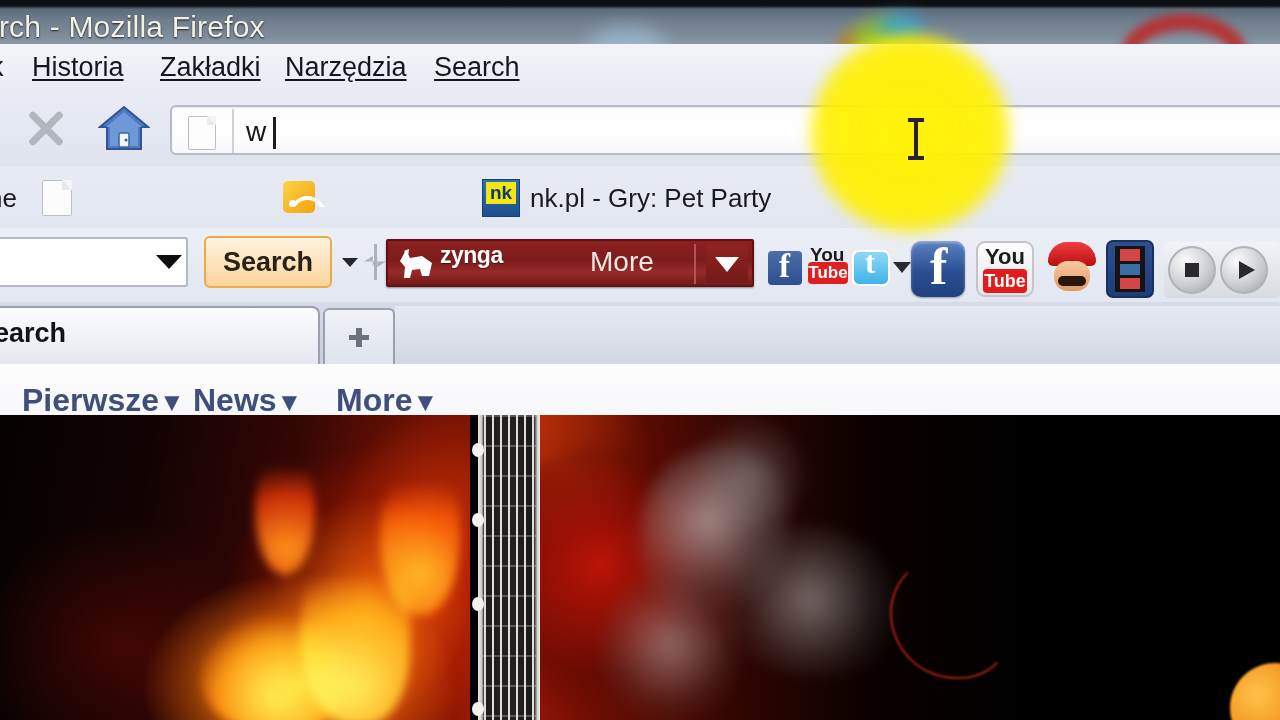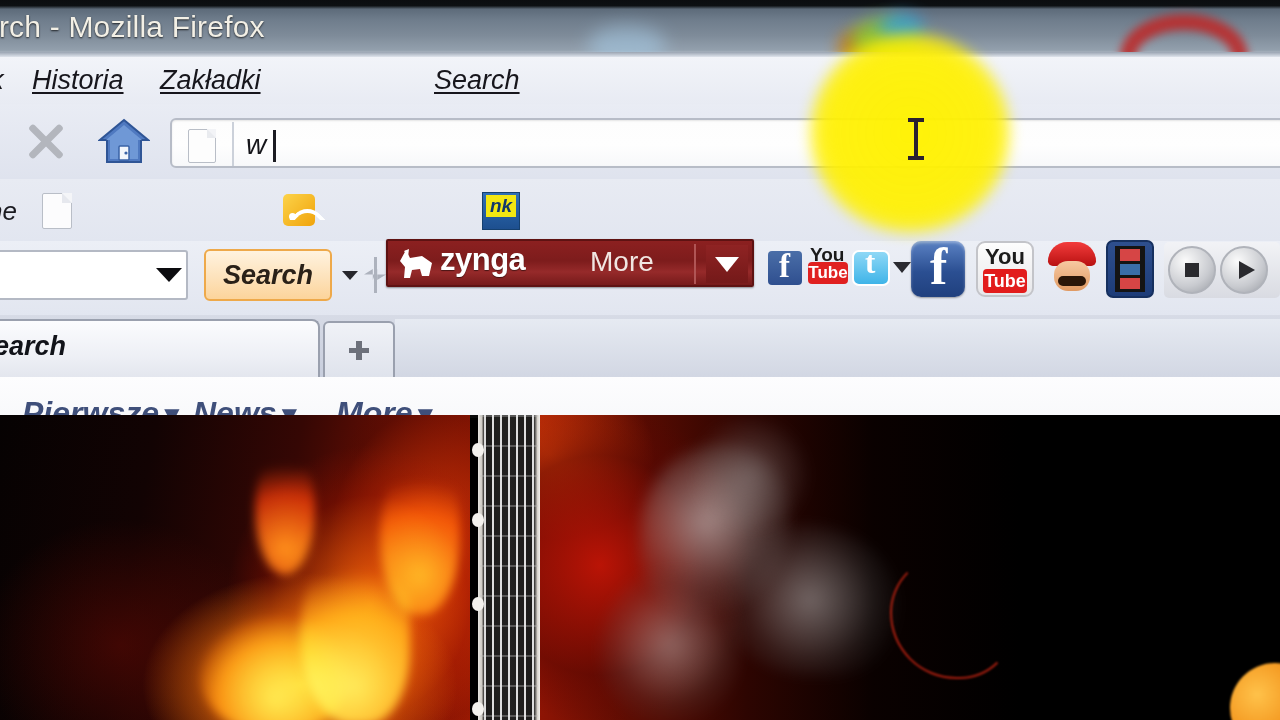--- a/index.html
+++ b/index.html
@@ -30,23 +30,22 @@
   .tb-close{
     position:absolute;left:1120px;top:14px;width:128px;height:86px;
     border-radius:50%;border:16px solid #bb2b2b;
     box-sizing:border-box;filter:blur(4px);opacity:.9;
   }
   .titlebar-edge{position:absolute;left:0;top:52px;width:1280px;height:5px;
     background:linear-gradient(180deg,#9aa4b2,#dfe4ec);}
 
   
   .chrome{
-    position:absolute;left:0;top:57px;width:1280px;height:398px;
+    position:absolute;left:0;top:44px;width:1280px;height:398px;
     background:linear-gradient(180deg,#eef0f6 0%,#e7eaf3 45%,#e1e5ef 100%);
-    font-style:italic;
   }
 
   
   .menubar{position:absolute;left:0;top:0;width:1280px;height:47px;
     background:linear-gradient(180deg,#f2f4f9,#e8ebf3);}
   .menu-item{
     position:absolute;top:8px;font-size:27px;color:#17161c;white-space:nowrap;
   }
   .menu-item u{text-decoration:underline;text-underline-offset:3px;}
   .m-widok{left:-10px;}
@@ -148,21 +147,21 @@
   .addon-grip:after{content:"";position:absolute;left:0;top:12px;width:22px;height:11px;
     background:#adb2bd;clip-path:polygon(0 50%,40% 0,40% 100%,60% 0,60% 100%,100% 50%);}
 
   .zynga{
     position:absolute;left:386px;top:239px;width:368px;height:48px;
     background:linear-gradient(180deg,#8c2020,#7d1c1c 45%,#962a2a 70%,#761a1a);
     border:2px solid #5e1212;box-sizing:border-box;border-radius:2px;
     box-shadow:0 1px 2px rgba(0,0,0,.4);
   }
   .zynga-dog{position:absolute;left:8px;top:4px;width:40px;height:38px;}
-  .zynga-name{position:absolute;left:52px;top:1px;font-size:31px;font-weight:bold;color:#fff;
+  .zynga-name{position:absolute;left:52px;top:1px;font-size:23px;font-weight:bold;color:#fff;
     letter-spacing:-.5px;text-shadow:0 1px 1px rgba(0,0,0,.5);}
   .zynga-games{position:absolute;left:202px;top:5px;font-size:28px;color:#f1e6e2;}
   .zynga-div{position:absolute;left:306px;top:3px;width:2px;height:40px;background:#b05555;}
   .zynga-dd{position:absolute;left:318px;top:4px;width:42px;height:38px;
     background:linear-gradient(180deg,#8f2323,#741919);}
   .zynga-dd:after{content:"";position:absolute;left:9px;top:12px;width:0;height:0;
     border-left:12px solid transparent;border-right:12px solid transparent;border-top:15px solid #fff;}
 
   .icon-fb-sm{position:absolute;left:768px;top:251px;width:34px;height:34px;border-radius:4px;
     background:linear-gradient(180deg,#4a6ea8,#2f4f8f);}
@@ -330,20 +329,23 @@
     <div class="menubar">
       <div class="menu-item m-widok">
         <span>k</span>
       </div>
       <div class="menu-item m-historia">
         <u>Historia</u>
       </div>
       <div class="menu-item m-zakladki">
         <u>Zakładki</u>
       </div>
+      <div class="menu-item m-narzedzia">
+        <u>Narzędzia</u>
+      </div>
       <div class="menu-item m-pomoc">
         <u>Search</u>
       </div>
     </div>
 
     <div class="navrow">
       <div class="btn-stop"></div>
       <div class="btn-home">
         <svg width="52" height="46" viewBox="0 0 52 46">
           <path d="M26 2 L50 22 L43 22 L43 44 L9 44 L9 22 L2 22 Z" fill="#4f79c0" stroke="#2f5596" stroke-width="2"></path>
@@ -360,20 +362,21 @@
       </div>
     </div>
 
     <div class="bkrow">
       <div class="bk bk-ne">ne</div>
       <div class="bk-doc"></div>
       <div class="bk-rss"></div>
       <div class="bk-nkico">
           <span>nk</span>
         </div>
+      <div class="bk bk-nk">nk.pl - Gry: Pet Party</div>
     </div>
 
     <div class="addonrow">
       <div class="addon-search-input"></div>
       <div class="addon-caret"></div>
       <div class="addon-search-btn">Search</div>
       <div class="addon-smallcaret"></div>
       <div class="addon-grip"></div>
     </div>
 

